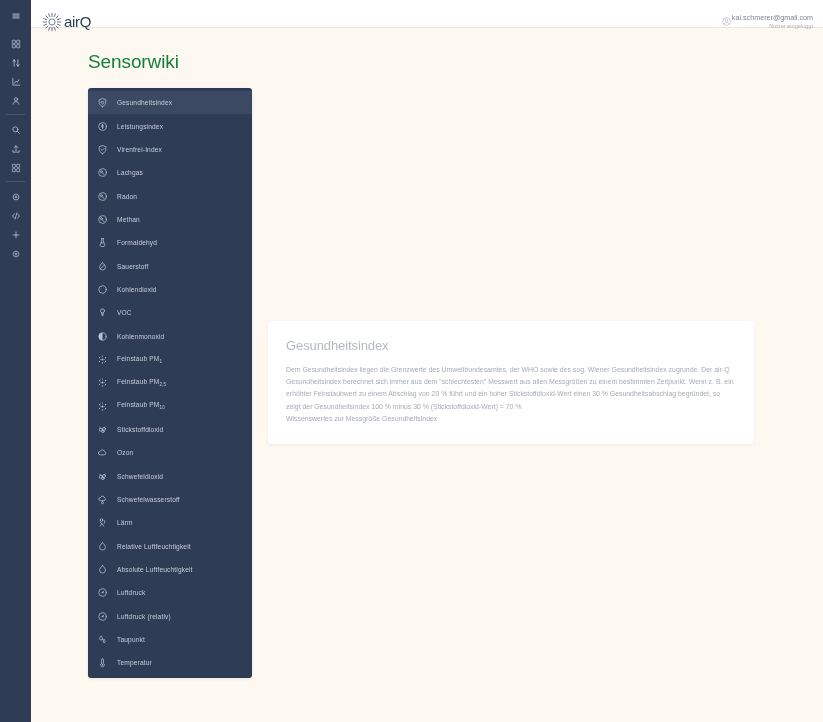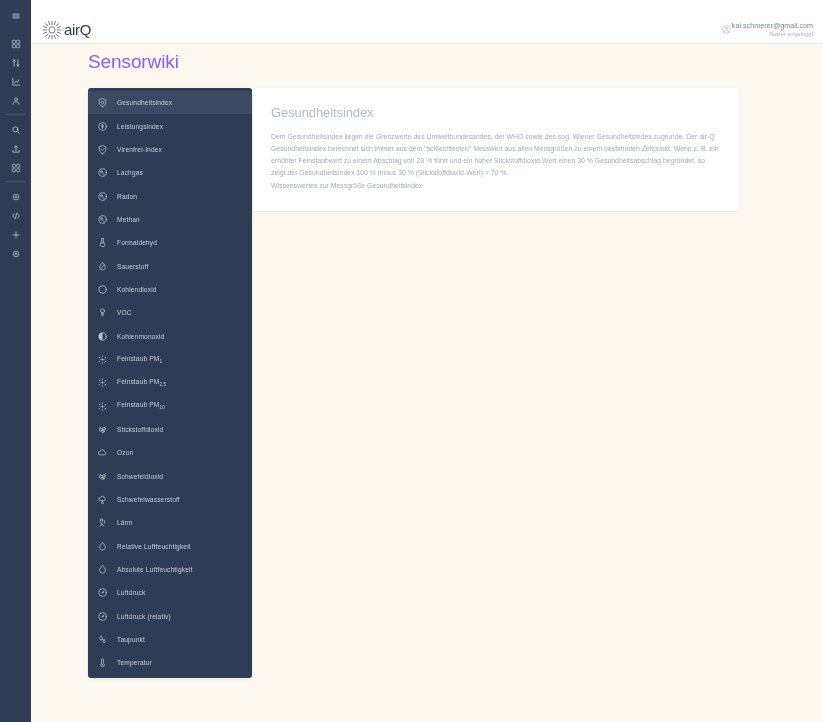--- a/index.html
+++ b/index.html
@@ -52,21 +52,21 @@
     margin: 4px 0 5px 0;
   }
   .rail-gap { height: 9px; }
 
   
   .topbar {
     position: absolute;
     left: 31px;
     top: 0;
     width: 792px;
-    height: 44px;
+    height: 28px;
     background: #ffffff;
     border-bottom: 1px solid #ece7dc;
     display: flex;
     align-items: center;
     justify-content: space-between;
     padding: 16px 8px 0 8px;
     z-index: 5;
   }
   .brand {
     display: flex;
@@ -113,31 +113,31 @@
     position: absolute;
     left: 31px;
     top: 28px;
     width: 792px;
     height: 694px;
     background: #fdf9f0;
     overflow: hidden;
   }
   .page-title {
     font-size: 19px;
-    color: #8b5cf6;
+    color: #15803d;
     font-weight: 400;
     margin: 23px 0 0 57px;
     letter-spacing: -0.1px;
   }
 
   .panel-row {
     display: flex;
-    align-items: flex-start;
+    align-items: center;
     margin: 15px 0 0 57px;
-    gap: 0;
+    gap: 15px;
   }
 
   
   .sensor-card {
     width: 164px;
     min-width: 164px;
     background: #2f3c55;
     border-radius: 3px;
     padding: 3px 0 3px 0;
     box-shadow: 0 1px 3px rgba(40,45,60,0.10);

